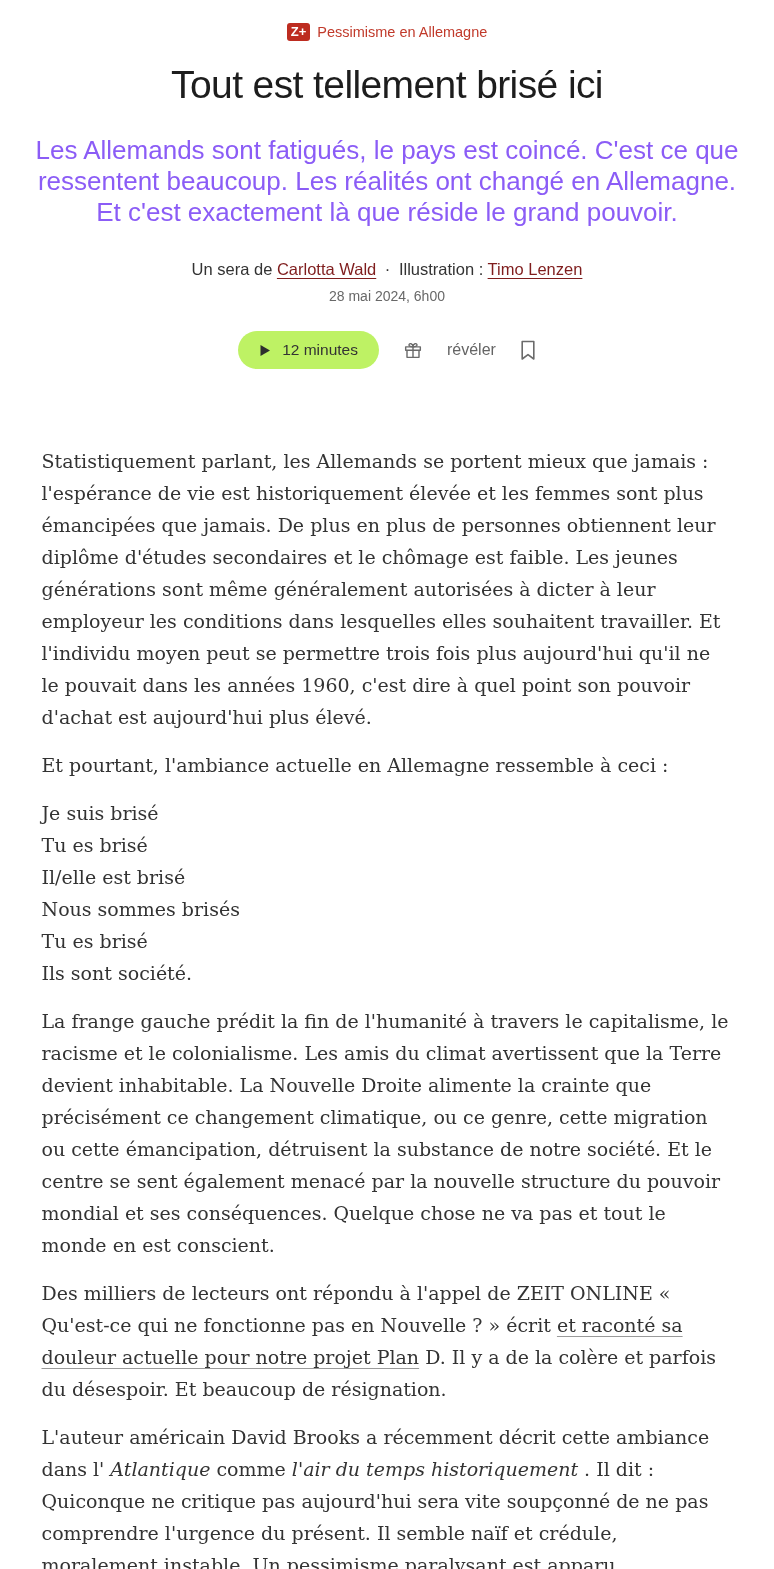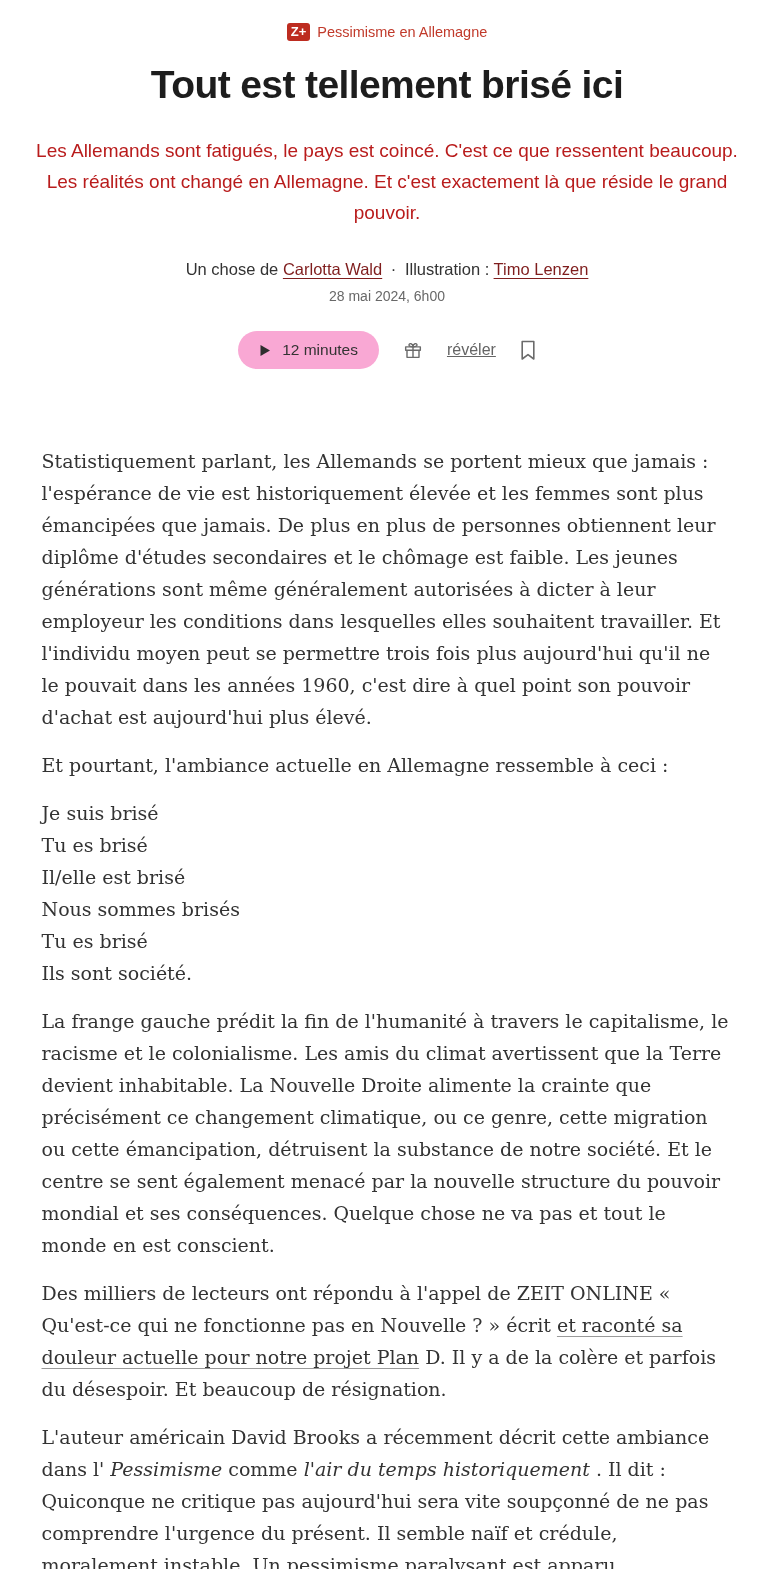--- a/index.html
+++ b/index.html
@@ -24,57 +24,57 @@
     background: #bd2c20; color: #ffffff;
     font-size: 13px; font-weight: bold;
     padding: 2px 4px 3px; border-radius: 3px; line-height: 1;
   }
   .kicker-label {
     color: #c13a2b; font-size: 14.5px; text-decoration: none; cursor: pointer; text-align: center;
   }
 
   .title {
     margin: 20px auto 0; max-width: 700px;
-    font-size: 39px; line-height: 46px; font-weight: 700;
+    font-size: 39px; line-height: 46px; font-weight: 400;
     letter-spacing: -0.6px; color: #1d1d1d;
   }
 
   .subtitle {
     margin: 27px auto 0; max-width: 714px;
-    font-size: 19px; line-height: 31px; font-weight: 400;
-    color: #b91c1c;
+    font-size: 26px; line-height: 31px; font-weight: 400;
+    color: #8b5cf6;
   }
 
   .byline {
     margin-top: 31px; font-size: 16.5px; color: #333333; line-height: 21px;
   }
   .byline a {
     color: #7f1d1d; text-decoration: underline;
     text-decoration-thickness: 1px; text-underline-offset: 3px; cursor: pointer;
   }
   .byline .sep { margin: 0 4px; color: #333333; }
 
   .pub-date { margin-top: 8px; font-size: 14px; color: #686868; }
 
   .actions {
     margin-top: 27px;
     display: flex; align-items: center; justify-content: center; gap: 24px;
   }
   .audio-pill {
     display: inline-flex; align-items: center; gap: 11px;
-    background: #f9a8d4; border: none; border-radius: 20px;
+    background: #bef264; border: none; border-radius: 20px;
     height: 38px; padding: 0 21px;
     font-family: "Liberation Sans", sans-serif;
     font-size: 15.5px; color: #333333; cursor: pointer;
   }
   .gift-button {
     display: inline-flex; align-items: center; gap: 24px;
     background: none; border: none; padding: 0;
     font-family: "Liberation Sans", sans-serif;
-    font-size: 16px; color: #646464; cursor: pointer; text-decoration: underline;
+    font-size: 16px; color: #646464; cursor: pointer;
   }
   .bookmark-button {
     display: inline-flex; align-items: center;
     background: none; border: none; padding: 0; cursor: pointer;
   }
 
   
   .article-body {
     width: 691px; margin: 76px auto 0;
     font-family: "DejaVu Serif", "Liberation Serif", serif;
@@ -100,21 +100,21 @@
     <div class="kicker">
       <span class="zplus-badge">Z+</span>
       <span class="kicker-label">Pessimisme en Allemagne</span>
     </div>
 
     <h1 class="title">Tout est tellement brisé ici</h1>
 
     <p class="subtitle">Les Allemands sont fatigués, le pays est coincé. C'est ce que ressentent beaucoup. Les réalités ont changé en Allemagne. Et c'est exactement là que réside le grand pouvoir.</p>
 
     <div class="byline">
-      <span>Un chose de</span>
+      <span>Un sera de</span>
       <a>Carlotta Wald</a>
       <span class="sep">·</span>
       <span>Illustration :</span>
       <a>Timo Lenzen</a>
     </div>
 
     <div class="pub-date">28 mai 2024, 6h00</div>
 
     <div class="actions">
 
@@ -150,16 +150,16 @@
 
     </div>
   </header>
 
   <article class="article-body">
       <p><span>Statistiquement parlant, les Allemands se portent mieux que jamais : l'espérance de vie est historiquement élevée et les femmes sont plus émancipées que jamais. De plus en plus de personnes obtiennent leur diplôme d'études secondaires et le chômage est faible. Les jeunes générations sont même généralement autorisées à dicter à leur employeur les conditions dans lesquelles elles souhaitent travailler. Et l'individu moyen peut se permettre trois fois plus aujourd'hui qu'il ne le pouvait dans les années 1960, c'est dire à quel point son pouvoir d'achat est aujourd'hui plus élevé.</span></p>
       <p><span>Et pourtant, l'ambiance actuelle en Allemagne ressemble à ceci :</span></p>
       <p><span>Je suis brisé</span><br><span>Tu es brisé</span><br><span>Il/elle est brisé</span><br><span>Nous sommes brisés</span><br><span>Tu es brisé</span><br><span>Ils sont société.</span></p>
       <p><span>La frange gauche prédit la fin de l'humanité à travers le capitalisme, le racisme et le colonialisme. Les amis du climat avertissent que la Terre devient inhabitable. La Nouvelle Droite alimente la crainte que précisément ce changement climatique, ou ce genre, cette migration ou cette émancipation, détruisent la substance de notre société. Et le centre se sent également menacé par la nouvelle structure du pouvoir mondial et ses conséquences. Quelque chose ne va pas et tout le monde en est conscient.</span></p>
       <p><span>Des milliers de lecteurs ont répondu à l'appel de ZEIT ONLINE « Qu'est-ce qui ne fonctionne pas en Nouvelle ? » écrit </span><a href="#">et raconté sa douleur actuelle pour notre projet Plan</a><span> D. Il y a de la colère et parfois du désespoir. Et beaucoup de résignation.</span></p>
-      <p><span>L'auteur américain David Brooks a récemment décrit cette ambiance dans l' </span><em>Pessimisme</em><span> comme </span><em>l'air du temps historiquement</em><span> . Il dit : Quiconque ne critique pas aujourd'hui sera vite soupçonné de ne pas comprendre l'urgence du présent. Il semble naïf et crédule, moralement instable. Un pessimisme paralysant est apparu.</span></p>
+      <p><span>L'auteur américain David Brooks a récemment décrit cette ambiance dans l' </span><em>Atlantique</em><span> comme </span><em>l'air du temps historiquement</em><span> . Il dit : Quiconque ne critique pas aujourd'hui sera vite soupçonné de ne pas comprendre l'urgence du présent. Il semble naïf et crédule, moralement instable. Un pessimisme paralysant est apparu.</span></p>
     </article>
 
 </main>
 
 </body></html>

